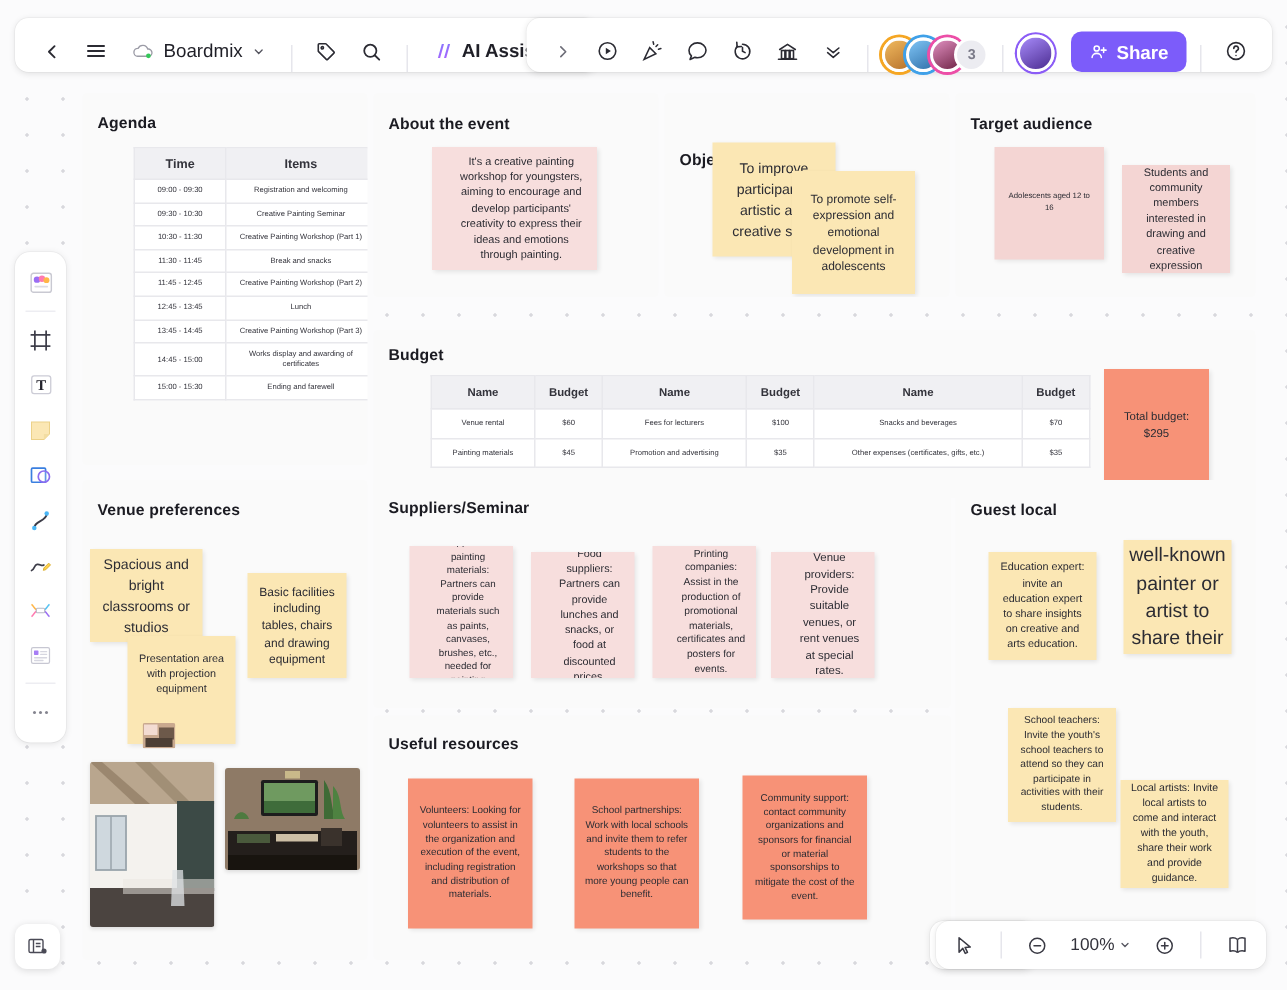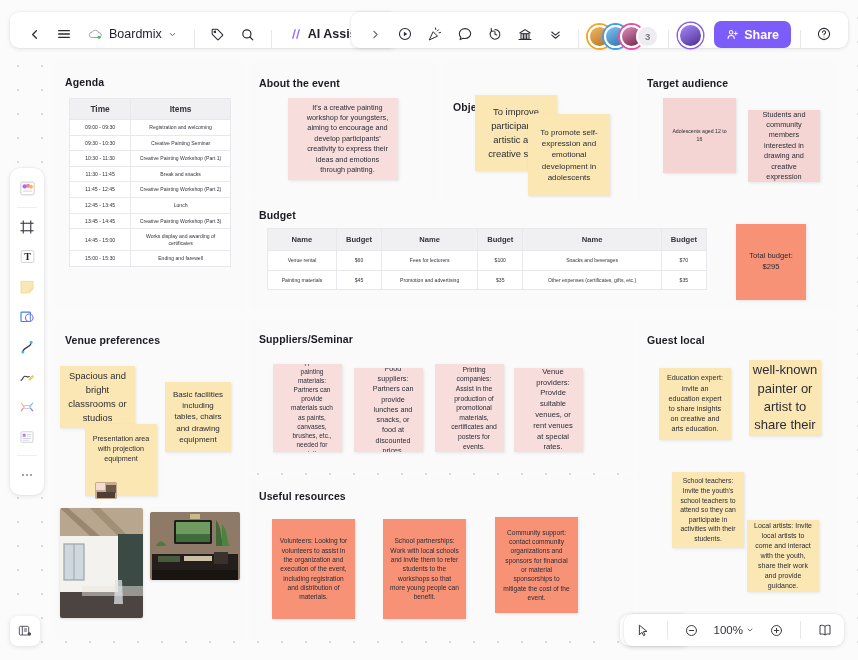--- a/index.html
+++ b/index.html
@@ -107,21 +107,21 @@
 
   
   .frame {
     position: absolute; background: #fafafa;
     border-radius: 3px; overflow: hidden;
   }
   .frame-title {
     position: absolute; font-size: 10.5px; font-weight: 700; color: #1b1b22;
     letter-spacing: .1px;
   }
-  .sec-inner { position: absolute; }
+  .sec-inner { position: absolute; margin-left: 20px; }
 
   
   .note {
     position: absolute; padding: 8px 7px; font-size: 7.3px; line-height: 1.42;
     text-align: center; color: #2c2c33; display: flex; align-items: center;
     justify-content: center; overflow: hidden;
     box-shadow: 1px 1px 3px rgba(0,0,0,.09);
   }
   .note-pink  { background: #f7dedd; padding-left: 16px; }
   .note-yellow{ background: #fbe7b4; }
@@ -436,21 +436,21 @@
     <div class="note note-yellow note-lg" style="left:32px; top:33px; width:82px; height:76px;">To improve participants' artistic and creative skills</div>
     <div class="note note-yellow" style="left:85px; top:52px; width:82px; height:82px; font-size:8px;">To promote self-expression and emotional development in adolescents</div>
   </div>
 
   <div class="frame" style="left:637px; top:62px; width:200px; height:136px;">
     <div class="frame-title" style="left:10px; top:15px;">Target audience</div>
     <div class="note note-rose" style="left:26px; top:36px; width:73px; height:75px; font-size:5.2px;">Adolescents aged 12 to 16</div>
     <div class="note note-rose" style="left:111px; top:48px; width:72px; height:72px;">Students and community members interested in drawing and creative expression</div>
   </div>
 
-  <div class="frame" style="left:249px; top:198px; width:588px; height:112px;">
+  <div class="frame" style="left:249px; top:220px; width:588px; height:112px;">
     <div class="frame-title" style="left:10px; top:11px;">Budget</div>
     <div class="sec-inner" style="left:18px; top:30px; width:440px;">
       <table class="grid" id="budget-table">
         <thead>
             <tr>
           <th>Name</th>
           <th>Budget</th>
           <th>Name</th>
           <th>Budget</th>
           <th>Name</th>

